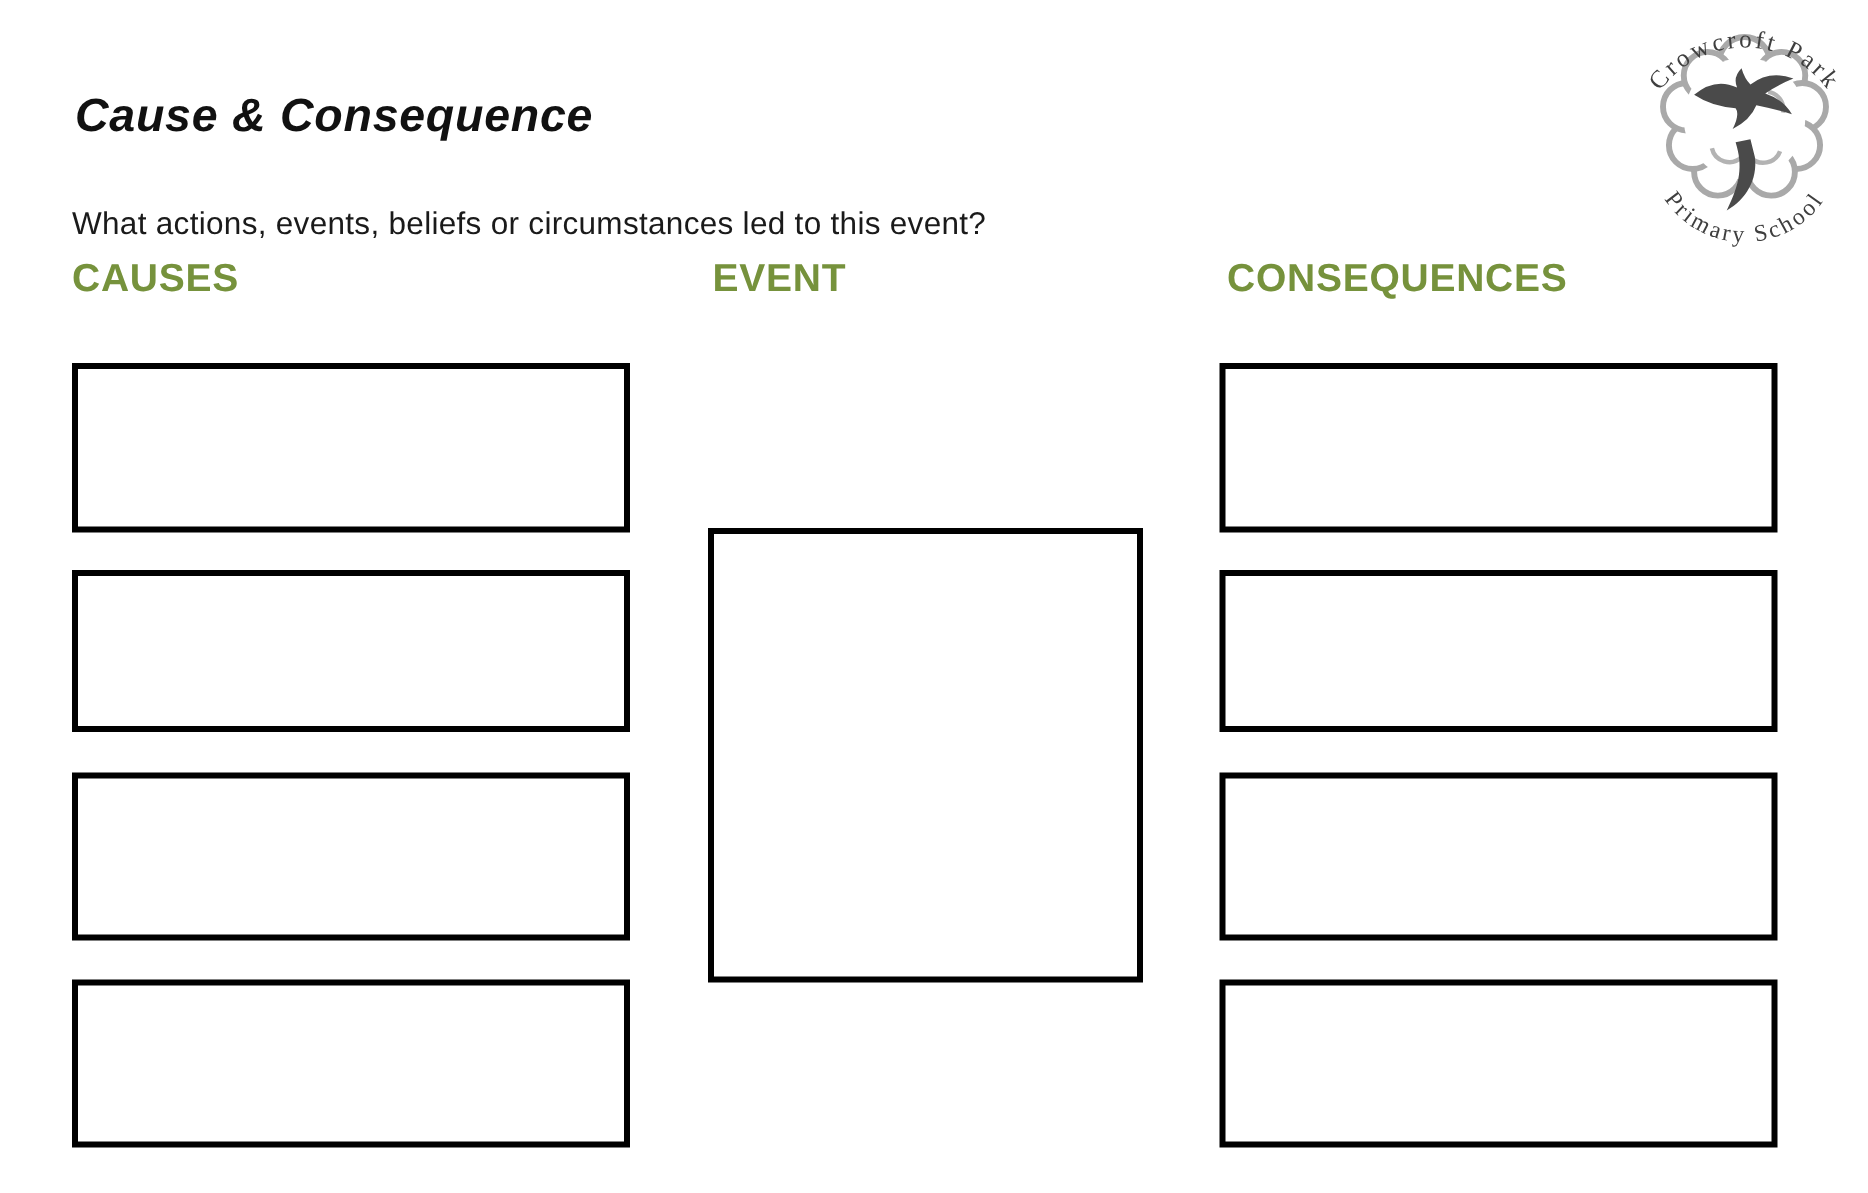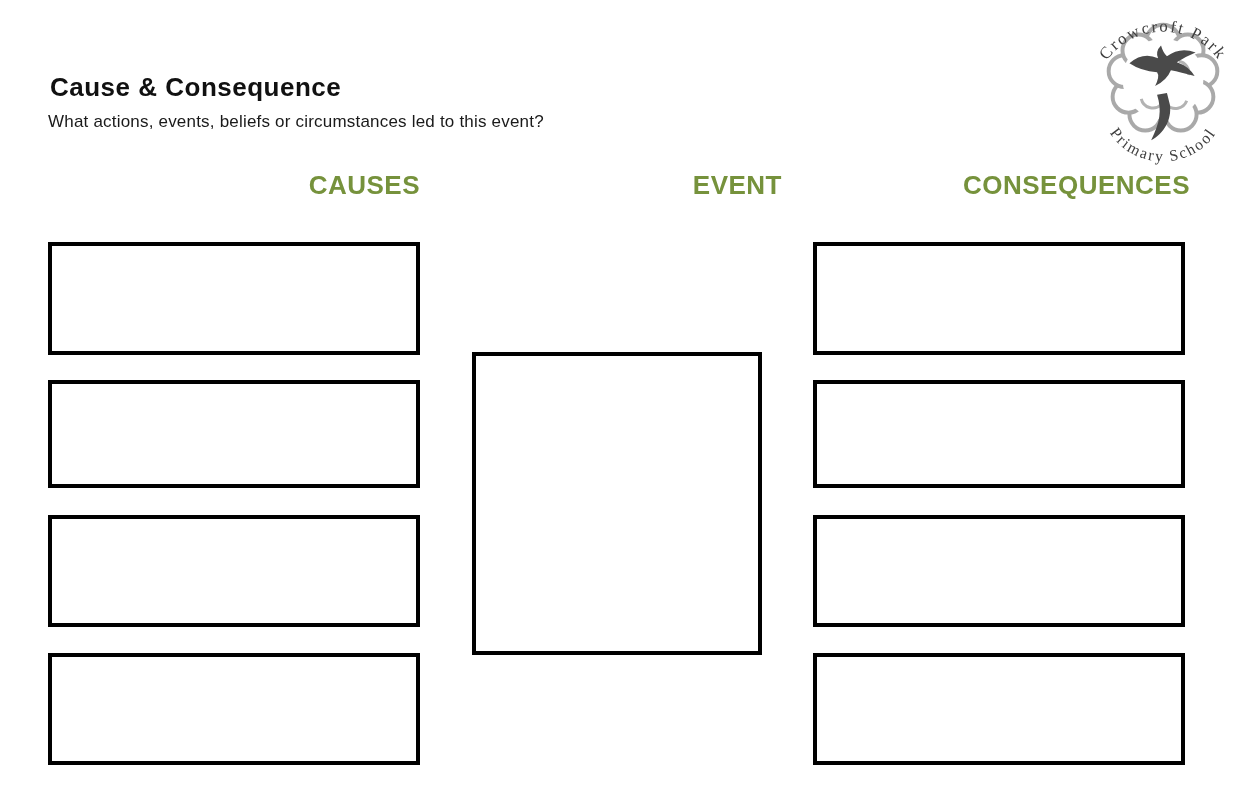--- a/index.html
+++ b/index.html
@@ -5,35 +5,36 @@
   * { margin: 0; padding: 0; box-sizing: border-box; }
   html, body { background: #ffffff; }
   body {
     width: 1245px; height: 795px;
     position: relative;
     font-family: "Liberation Sans", sans-serif;
     color: #000000;
     overflow: hidden;
   }
   .page-title {
-    position: absolute; left: 50px; top: 72px;
-    font-size: 26px; font-weight: bold; letter-spacing: 0.5px;
+    position: absolute; left: 50px; top: 59px;
+    font-size: 31px; font-weight: bold; letter-spacing: 0.5px;
     color: #111111;
+    font-style: italic;
   }
   .page-subtitle {
-    position: absolute; left: 48px; top: 112px;
-    font-size: 17px; color: #1a1a1a; letter-spacing: 0.2px; text-align: center;
+    position: absolute; left: 48px; top: 138px;
+    font-size: 21px; color: #1a1a1a; letter-spacing: 0.2px; text-align: center;
   }
   .col-header {
     position: absolute; top: 170px;
     font-size: 26px; font-weight: bold; letter-spacing: 0.5px;
-    color: #76923C; text-align: right;
+    color: #76923C; text-align: left;
   }
   .col-header.causes        { left: 48px;  width: 372px; }
-  .col-header.event         { left: 492px; width: 290px; }
+  .col-header.event         { left: 475px; width: 290px; }
   .col-header.consequences  { left: 818px; width: 372px; }
   .write-box {
     position: absolute;
     border: 4px solid #000000;
     background: #ffffff;
     width: 372px; height: 112px;
   }
   .cause-box       { left: 48px; }
   .consequence-box { left: 813px; }
   .row-1 { top: 242px; height: 113px; }

